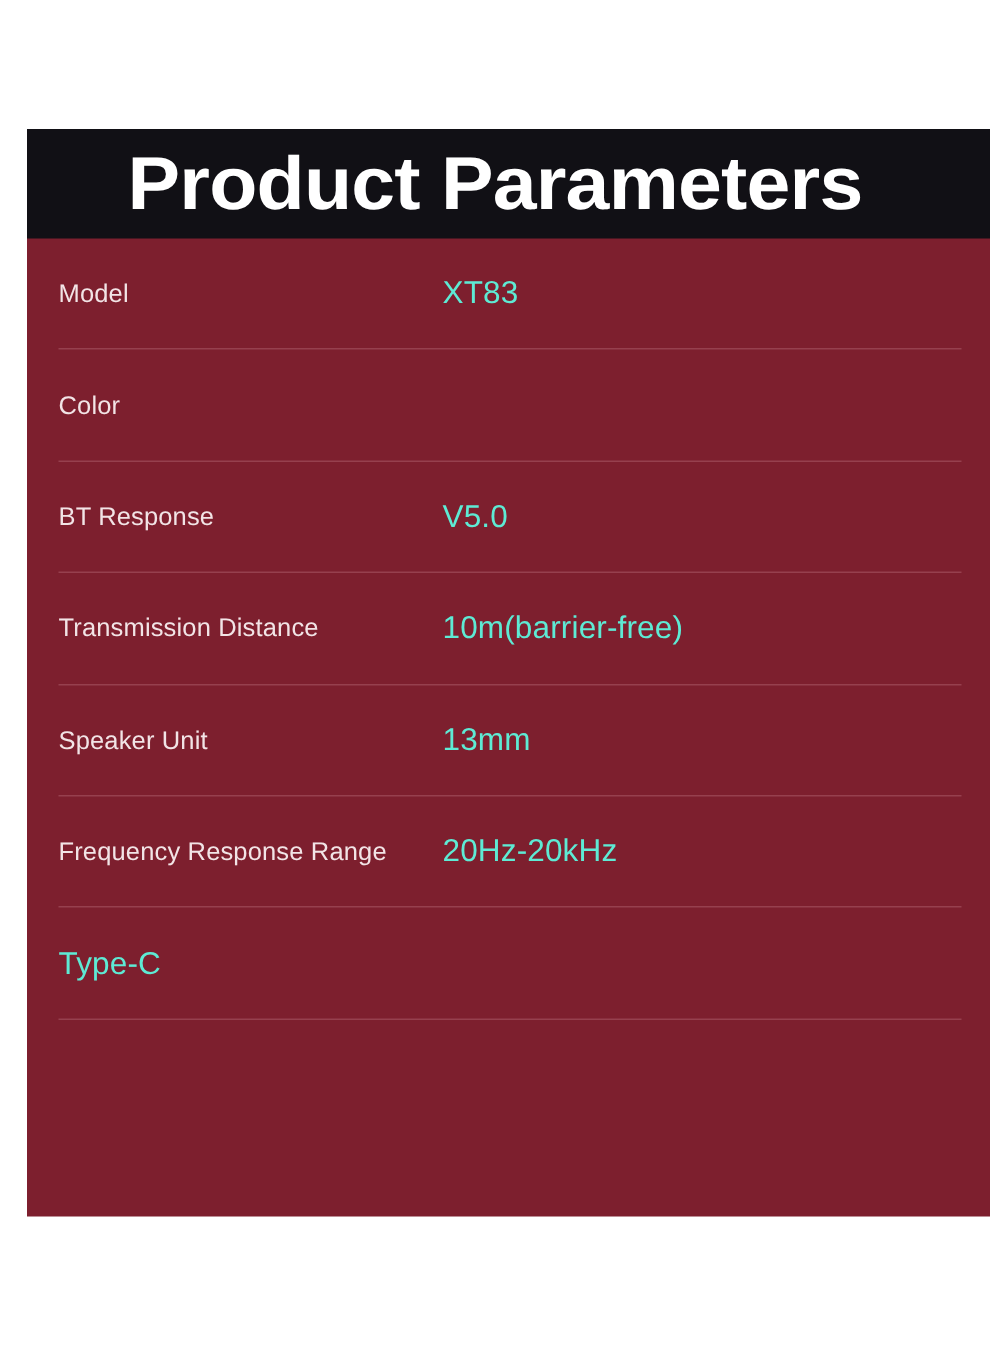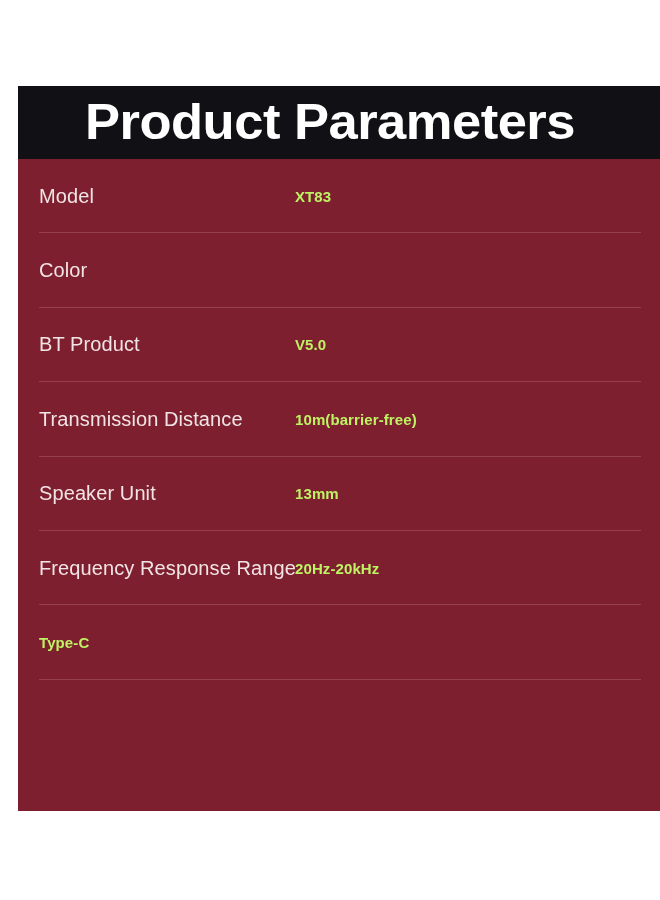--- a/index.html
+++ b/index.html
@@ -79,30 +79,30 @@
     right: 21px;
     top: 0;
     bottom: 0;
     display: flex;
     align-items: center;
   }
   .param-label {
     width: 256px;
     flex: 0 0 256px;
     color: #f2e4e6;
-    font-size: 20px;
+    font-size: 17px;
     font-weight: normal;
     letter-spacing: 0.1px;
     white-space: nowrap;
   }
   .param-value {
     flex: 1 1 auto;
-    color: #bef264;
-    font-size: 15px;
-    font-weight: bold;
+    color: #5eead4;
+    font-size: 21px;
+    font-weight: normal;
     letter-spacing: 0.1px;
     white-space: nowrap;
   }
   .row-divider {
     position: absolute;
     left: 21px;
     right: 21px;
     bottom: 0;
     height: 1px;
     background: #96404e;
@@ -131,21 +131,21 @@
 
       <div class="param-row">
         <div class="row-inner">
           <div class="param-label">Color</div>
         </div>
         <div class="row-divider"></div>
       </div>
 
       <div class="param-row">
         <div class="row-inner">
-          <div class="param-label">BT Product</div>
+          <div class="param-label">BT Response</div>
           <div class="param-value">V5.0</div>
         </div>
         <div class="row-divider"></div>
       </div>
 
       <div class="param-row">
         <div class="row-inner">
           <div class="param-label">Transmission Distance</div>
           <div class="param-value">10m(barrier-free)</div>
         </div>

